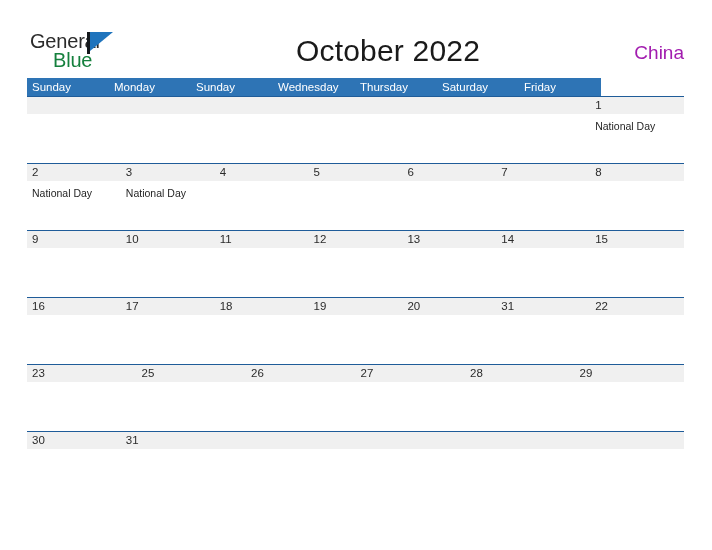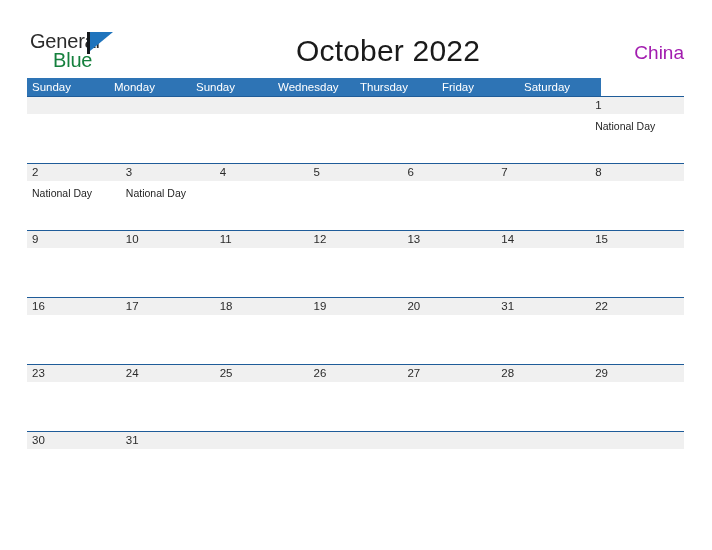--- a/index.html
+++ b/index.html
@@ -212,22 +212,22 @@
   </div>
 
   <div class="calendar">
 
     <div class="weekday-header">
       <div class="weekday-cell">Sunday</div>
       <div class="weekday-cell">Monday</div>
       <div class="weekday-cell">Sunday</div>
       <div class="weekday-cell">Wednesday</div>
       <div class="weekday-cell">Thursday</div>
+      <div class="weekday-cell">Saturday</div>
       <div class="weekday-cell">Friday</div>
-      <div class="weekday-cell">Saturday</div>
     </div>
 
     <div id="weeks-container">
         <div class="week-row">
           <div class="band"></div>
           <div class="cells">
             <div class="day-cell empty">
               <span class="day-number"></span>
               <div class="day-events"></div>
             </div>
@@ -363,24 +363,20 @@
           </div>
         </div>
         <div class="week-row">
           <div class="band"></div>
           <div class="cells">
             <div class="day-cell">
               <span class="day-number">23</span>
               <div class="day-events"></div>
             </div>
             <div class="day-cell">
-              <span class="day-number">24</span>
-              <div class="day-events"></div>
-            </div>
-            <div class="day-cell">
               <span class="day-number">25</span>
               <div class="day-events"></div>
             </div>
             <div class="day-cell">
               <span class="day-number">26</span>
               <div class="day-events"></div>
             </div>
             <div class="day-cell">
               <span class="day-number">27</span>
               <div class="day-events"></div>

